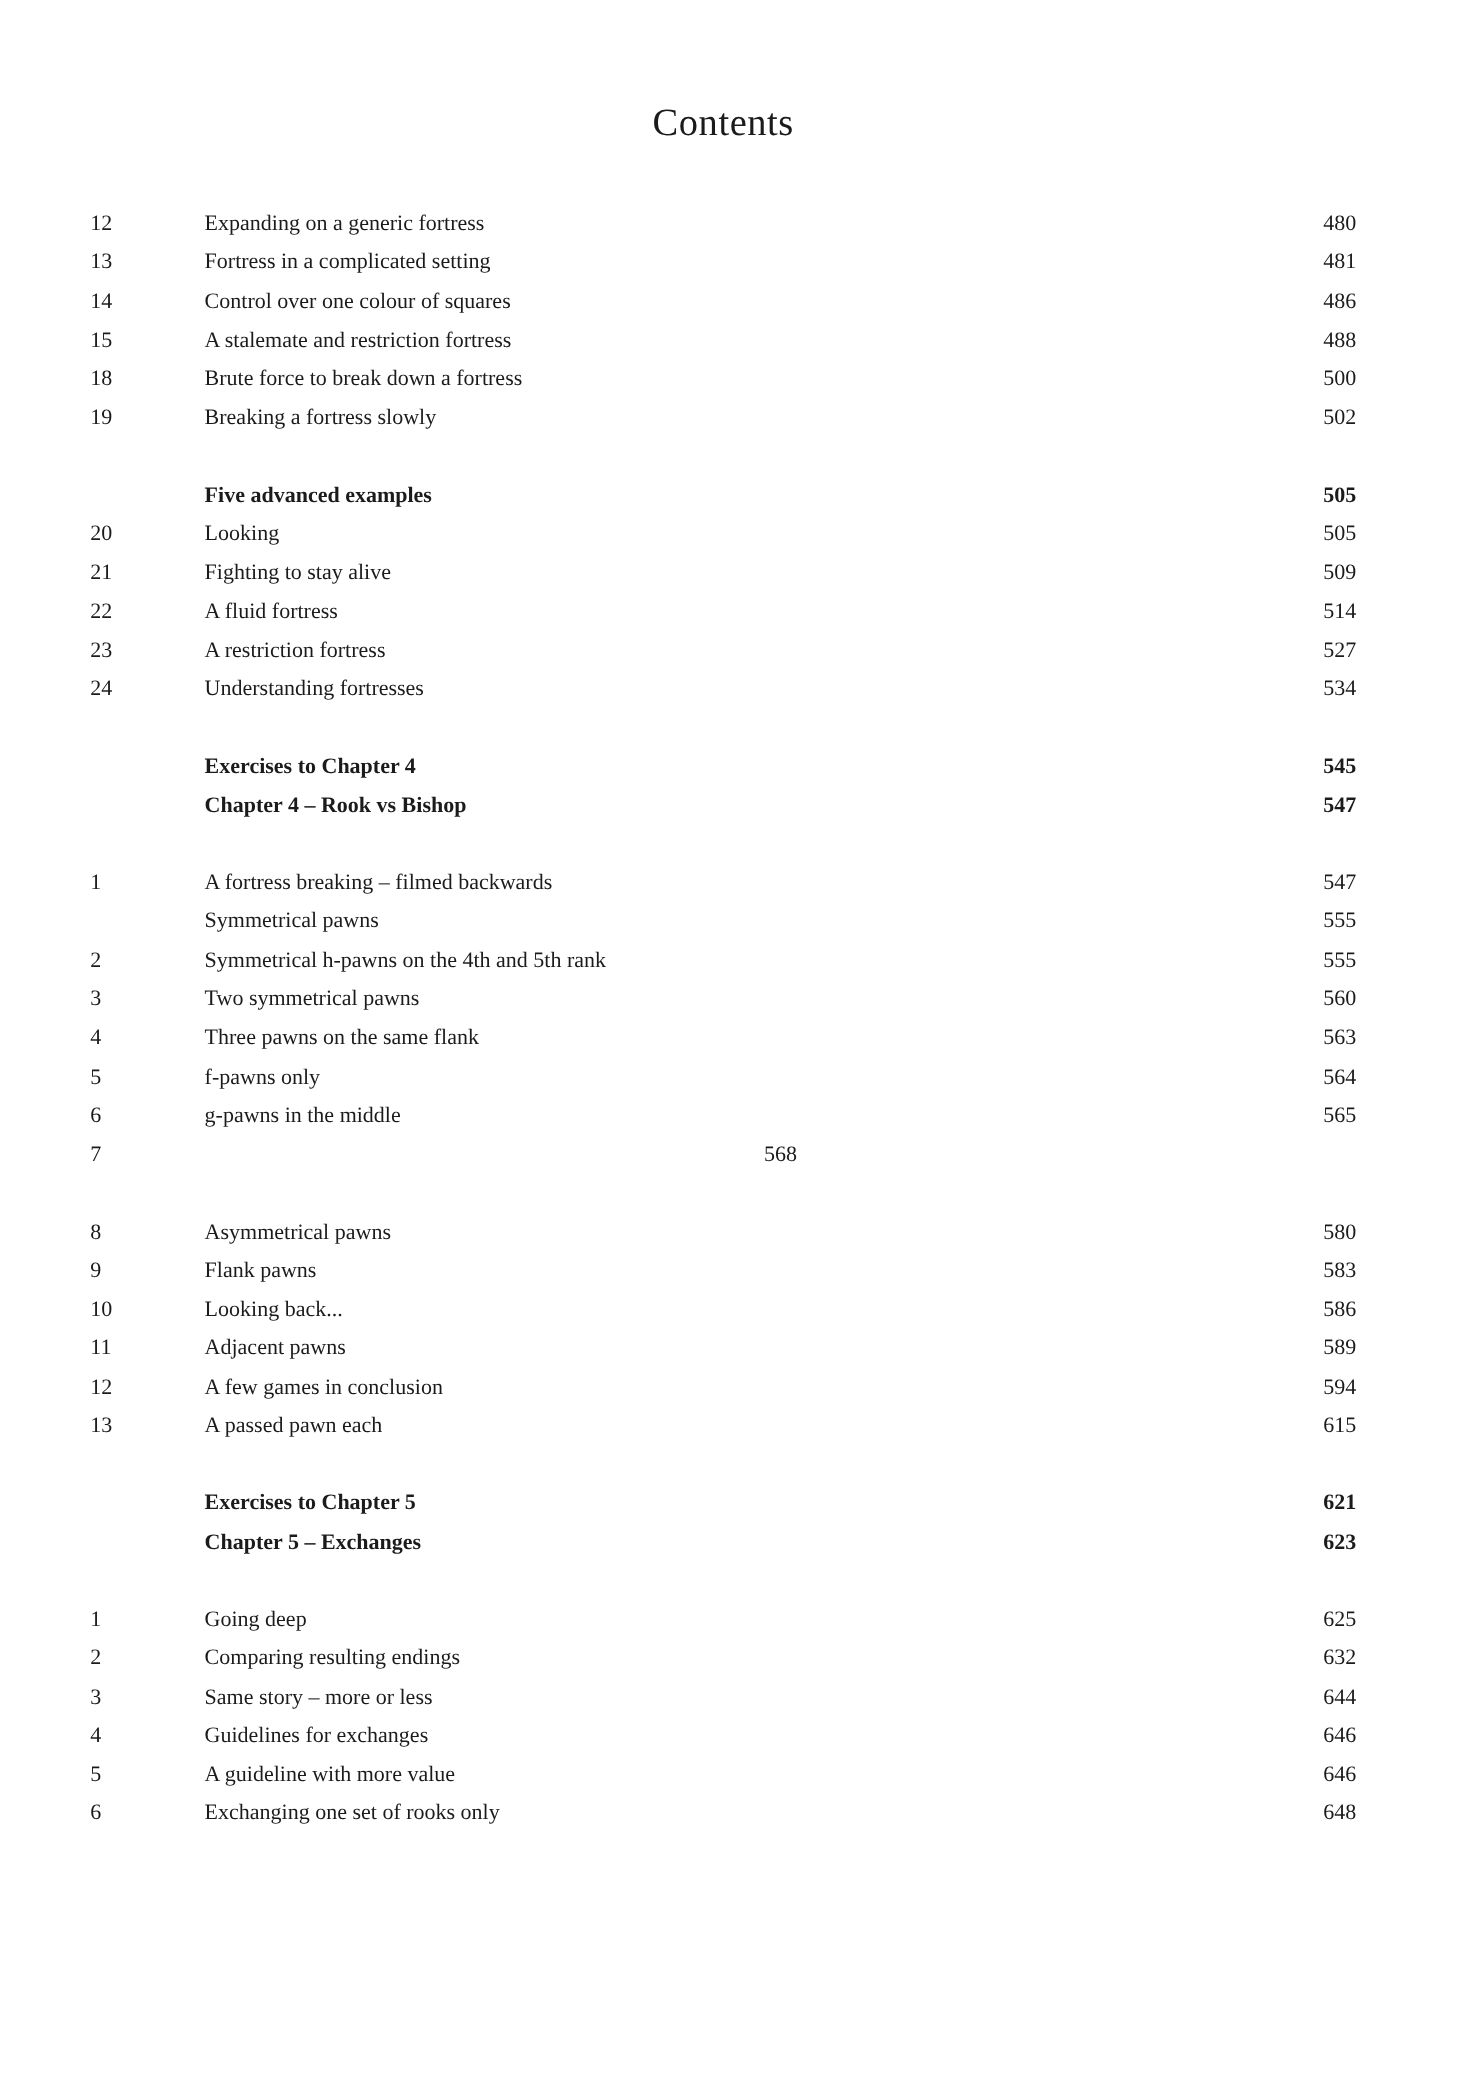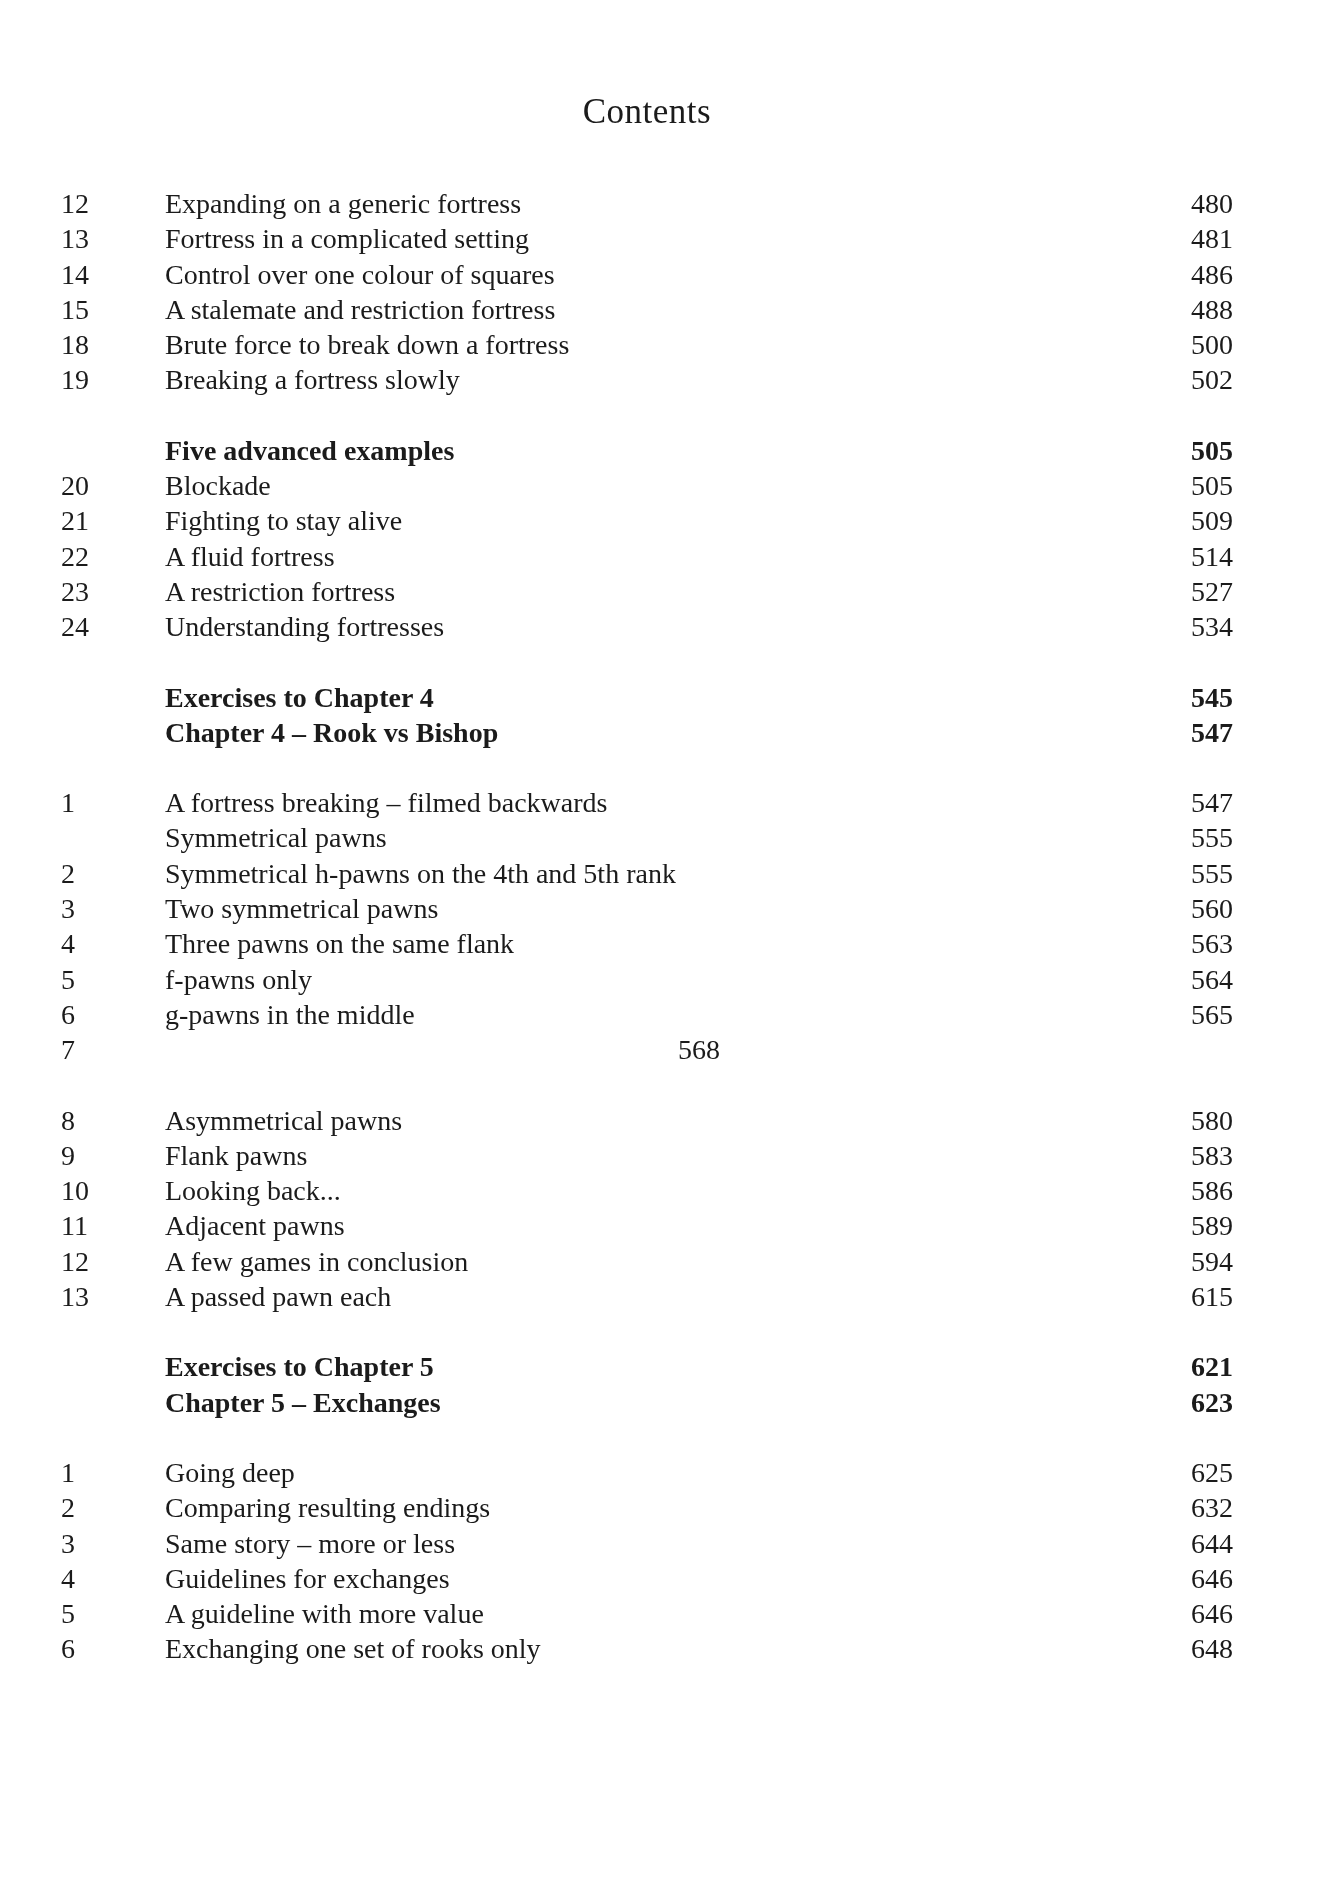--- a/index.html
+++ b/index.html
@@ -5,42 +5,42 @@
   html, body { margin: 0; padding: 0; }
   body { background: #ffffff; }
   .page {
     position: relative;
     width: 1339px;
     height: 1890px;
     background: #ffffff;
     color: #1b1b1b;
     font-family: "Liberation Serif", "DejaVu Serif", serif;
     box-sizing: border-box;
-    padding: 90px 106px 0 61px;
+    padding: 90px 106px 0 82px;
     overflow: hidden;
   }
   .page-title {
     text-align: center;
     font-size: 35px;
     line-height: 44px;
     font-weight: normal;
     letter-spacing: 0.5px;
     margin: 0;
   }
   .toc {
     margin-top: 52px;
   }
   .toc-section + .toc-section {
     margin-top: 35px;
   }
   .toc-row {
     display: grid;
     grid-template-columns: 104px 1fr auto;
     align-items: baseline;
-    font-size: 28px;
+    font-size: 20px;
     line-height: 35.3px;
     white-space: nowrap;
   }
   .toc-row.bold .col-title,
   .toc-row.bold .col-page {
     font-weight: bold;
   }
   .col-num { text-align: left; }
   .col-title { text-align: left; }
   .col-page { text-align: center; }
@@ -84,21 +84,21 @@
         </div>
       </div>
       <div class="toc-section">
         <div class="toc-row bold">
           <span class="col-num"></span>
           <span class="col-title">Five advanced examples</span>
           <span class="col-page">505</span>
         </div>
         <div class="toc-row">
           <span class="col-num">20</span>
-          <span class="col-title">Blockade</span>
+          <span class="col-title">Looking</span>
           <span class="col-page">505</span>
         </div>
         <div class="toc-row">
           <span class="col-num">21</span>
           <span class="col-title">Fighting to stay alive</span>
           <span class="col-page">509</span>
         </div>
         <div class="toc-row">
           <span class="col-num">22</span>
           <span class="col-title">A fluid fortress</span>

